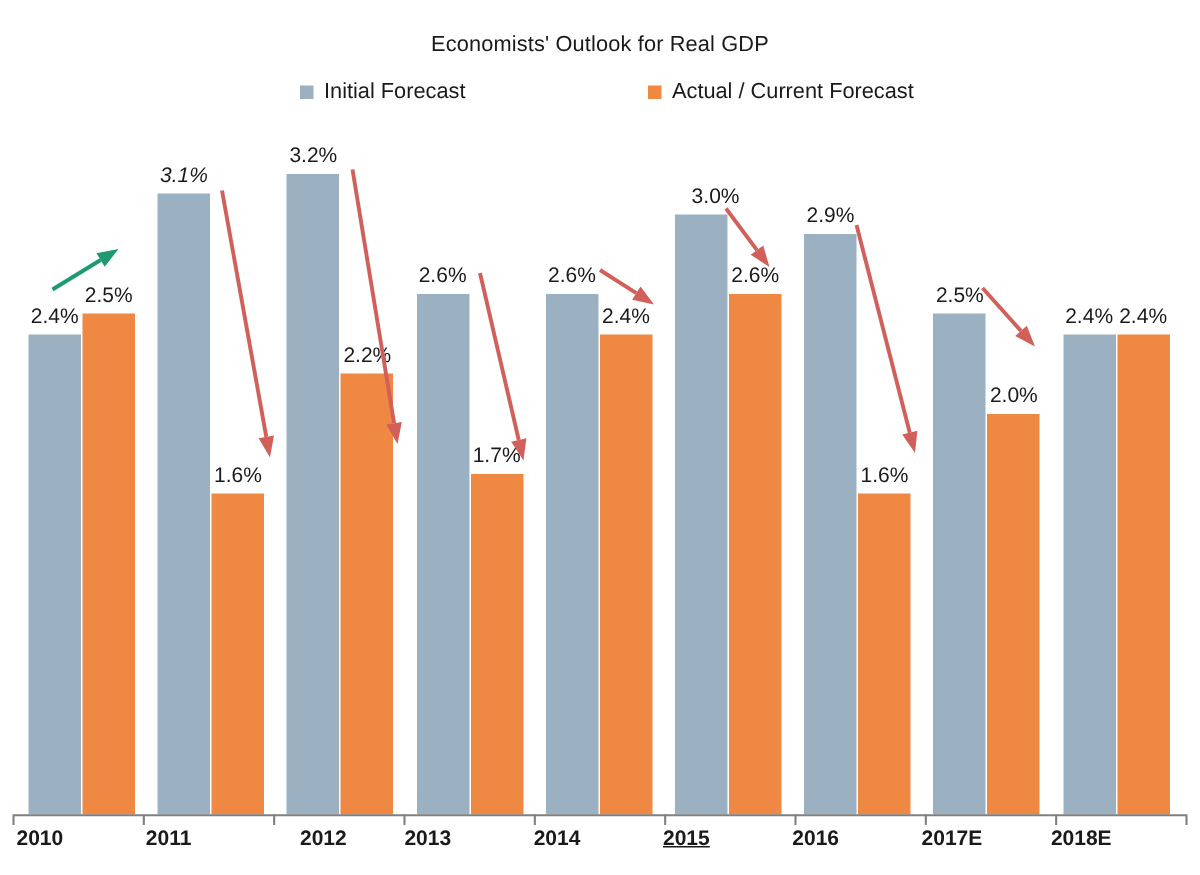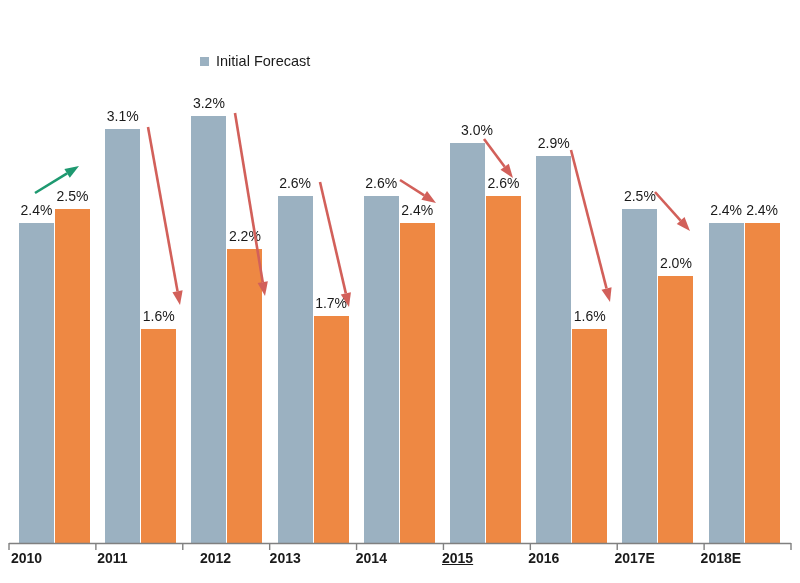--- a/index.html
+++ b/index.html
@@ -84,36 +84,41 @@
     width: 800px;
     height: 583px;
     pointer-events: none;
   }
 </style>
 </head>
 <body>
 
 <div id="chart-root">
 
+  <div id="chart-title">Economists' Outlook for Real GDP</div>
 
   <div id="legend">
       <div class="legend-item" style="left: 200px; top: 0px;">
         <span class="legend-swatch" style="background: rgb(155, 177, 193);"></span>
         <span>Initial Forecast</span>
+      </div>
+      <div class="legend-item" style="left: 432px; top: 0px;">
+        <span class="legend-swatch" style="background: rgb(238, 136, 67);"></span>
+        <span>Actual / Current Forecast</span>
       </div>
     </div>
 
   <div id="plot">
       <div class="bar" style="left: 19px; top: 222.6px; width: 35px; height: 320.4px; background: rgb(155, 177, 193); bottom: auto;"></div>
       <div class="bar-label" style="left: 11px; top: 201.6px; width: 51px;">2.4%</div>
       <div class="bar" style="left: 55px; top: 209.25px; width: 35px; height: 333.75px; background: rgb(238, 136, 67); bottom: auto;"></div>
       <div class="bar-label" style="left: 47px; top: 188.25px; width: 51px;">2.5%</div>
       <div class="cat-label" style="left: 11px; width: 102px;">2010</div>
       <div class="bar" style="left: 105.2px; top: 129.15px; width: 35px; height: 413.85px; background: rgb(155, 177, 193); bottom: auto;"></div>
-      <div class="bar-label" style="left: 97.2px; top: 108.15px; width: 51px;">3.1%</div>
+      <div class="bar-label" style="left: 97.2px; top: 108.15px; width: 51px; font-style: italic;">3.1%</div>
       <div class="bar" style="left: 141.2px; top: 329.4px; width: 35px; height: 213.6px; background: rgb(238, 136, 67); bottom: auto;"></div>
       <div class="bar-label" style="left: 133.2px; top: 308.4px; width: 51px;">1.6%</div>
       <div class="cat-label" style="left: 97.2px; width: 102px;">2011</div>
       <div class="bar" style="left: 191.4px; top: 115.8px; width: 35px; height: 427.2px; background: rgb(155, 177, 193); bottom: auto;"></div>
       <div class="bar-label" style="left: 183.4px; top: 94.8px; width: 51px;">3.2%</div>
       <div class="bar" style="left: 227.4px; top: 249.3px; width: 35px; height: 293.7px; background: rgb(238, 136, 67); bottom: auto;"></div>
       <div class="bar-label" style="left: 219.4px; top: 228.3px; width: 51px;">2.2%</div>
       <div class="cat-label" style="left: 200px; width: 102px;">2012</div>
       <div class="bar" style="left: 277.6px; top: 195.9px; width: 35px; height: 347.1px; background: rgb(155, 177, 193); bottom: auto;"></div>
       <div class="bar-label" style="left: 269.6px; top: 174.9px; width: 51px;">2.6%</div>

